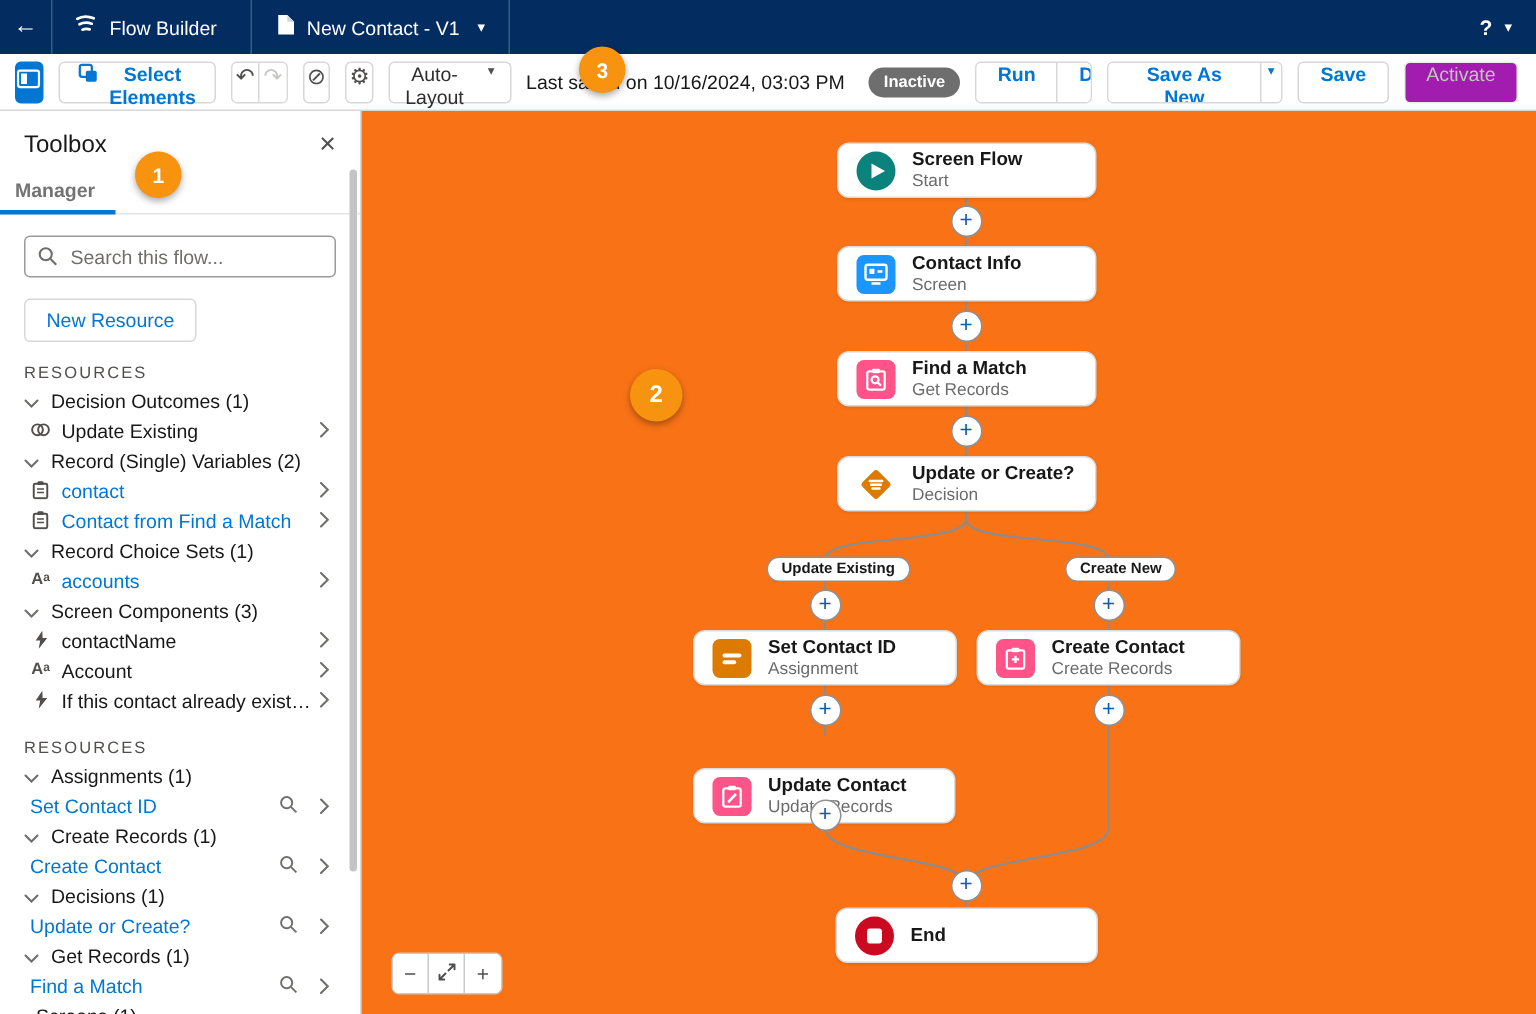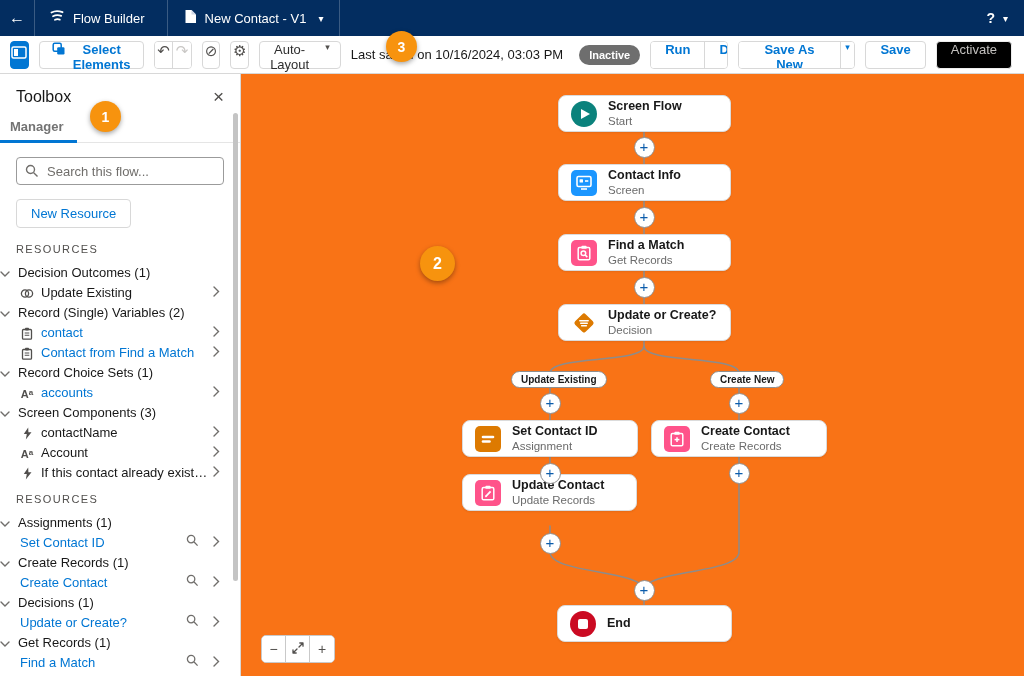--- a/index.html
+++ b/index.html
@@ -28,39 +28,39 @@
   .btn-group > *:not(:first-child) { border-left:1px solid #D8D8D8; }
   .icon-grey { color:#514F4D; font-size:15px; }
   .icon-dim  { color:#C9C7C5; font-size:15px; }
   .tb-layout { padding:0 10px; gap:16px; color:#2e2e2e; }
   .tb-layout .caret { font-size:9px; color:#514F4D; }
   .tb-saved { margin-left:auto; font-size:13px; color:#181818; white-space:nowrap; }
   .status-pill { background:#6E6E6E; color:#fff; font-size:11px; font-weight:bold; border-radius:10px; padding:4px 10px; margin-left:6px; }
   .tb-blue { color:#0176D3; padding:0 14px;font-weight:bold; }
   .tb-caretbtn { width:26px; color:#0176D3; }
   .tb-caretbtn span { font-size:9px; }
-  .tb-activate { background:#000000; border-color:#ECECEC; color:#C3C1BF; padding:0 14px; cursor:default; }
+  .tb-activate { background:#a21caf; border-color:#ECECEC; color:#C3C1BF; padding:0 14px; cursor:default; }
 
   
   .main { display:flex; height:602px; }
 
   
   .sidebar { width:241px; background:#fff; border-right:1px solid #D8D8D8; position:relative; overflow:hidden; flex:none; }
   .tb-head { padding:13px 16px 4px; display:flex; align-items:center; justify-content:space-between; }
   .tb-title { font-size:16px; color:#181818; }
   .tb-close { font-size:19px; color:#514F4D; cursor:pointer; line-height:1; }
   .tb-tabs { border-bottom:1px solid #E5E5E5; margin-top:4px; }
   .tb-tab { display:inline-block; padding:5px 14px 6px 10px; font-size:13px; font-weight:bold; color:#737373; border-bottom:3px solid #0176D3; margin-bottom:-1px; cursor:pointer; }
   .tb-search { margin:14px 16px 0; position:relative; }
   .tb-search input { width:100%; height:28px; border:1px solid #9B9B9B; border-radius:4px; padding:0 8px 0 30px; font-size:13px; font-family:inherit; color:#181818; background:#fff; }
   .tb-search input::placeholder { color:#706E6B; }
   .tb-search .mag { position:absolute; left:9px; top:7px; }
   .newres { margin:14px 16px 2px; display:inline-block; border:1px solid #D8D8D8; border-radius:4px; background:#fff; color:#0176D3; font-size:13px; padding:6px 14px; cursor:pointer; }
   .tb-section { margin:13px 16px 5px; font-size:11px; letter-spacing:1.4px; color:#514F4D; }
-  .trow { height:20px; display:flex; align-items:flex-end; padding:0 20px 0 0; font-size:13px; cursor:pointer; }
+  .trow { height:20px; display:flex; align-items:flex-start; padding:0 20px 0 16px; font-size:13px; cursor:pointer; }
   .trow .glabel { margin-left:8px; color:#181818; }
   .titem { padding-left:20px; }
   .titem .ic { width:14px; display:flex; justify-content:center; flex:none; }
   .titem .ilabel { margin-left:7px; white-space:nowrap; overflow:hidden; text-overflow:ellipsis; }
   .link { color:#0176D3; }
   .dark { color:#181818; }
   .spacer { flex:1; }
   .aa { font-size:11px; font-weight:bold; color:#514F4D; }
   .aa sub { font-size:8px; }
   .rowicons { display:flex; align-items:center; gap:14px; }
@@ -516,21 +516,21 @@
             <path d="M7 6.2 V11"></path>
             <path d="M4.6 8.6 H9.4"></path>
           </svg>
       </span>
       <span class="ntext">
         <span class="ntitle">Create Contact</span>
         <span class="nsub">Create Records</span>
       </span>
     </div>
 
-    <div class="node" style="left:221px;top:400px;width:175px;height:37px">
+    <div class="node" style="left:221px;top:438px;width:175px;height:37px">
       <span class="nicon icon-pink">
         <svg width="14" height="16" viewBox="0 0 14 16" fill="none" stroke="#fff" stroke-width="1.5">
             <rect x="1.2" y="2.5" width="11.6" height="12.3" rx="1.4"></rect>
             <rect x="4.4" y="0.8" width="5.2" height="3" rx="0.9" fill="#fff" stroke="none"></rect>
             <path d="M4.6 11.6 L9.6 6.3" stroke-width="1.8"></path>
             <path d="M4.2 12.2 l1.6 -0.3 -1.3 -1.3 Z" fill="#fff" stroke="none"></path>
           </svg>
       </span>
       <span class="ntext">
         <span class="ntitle">Update Contact</span>

